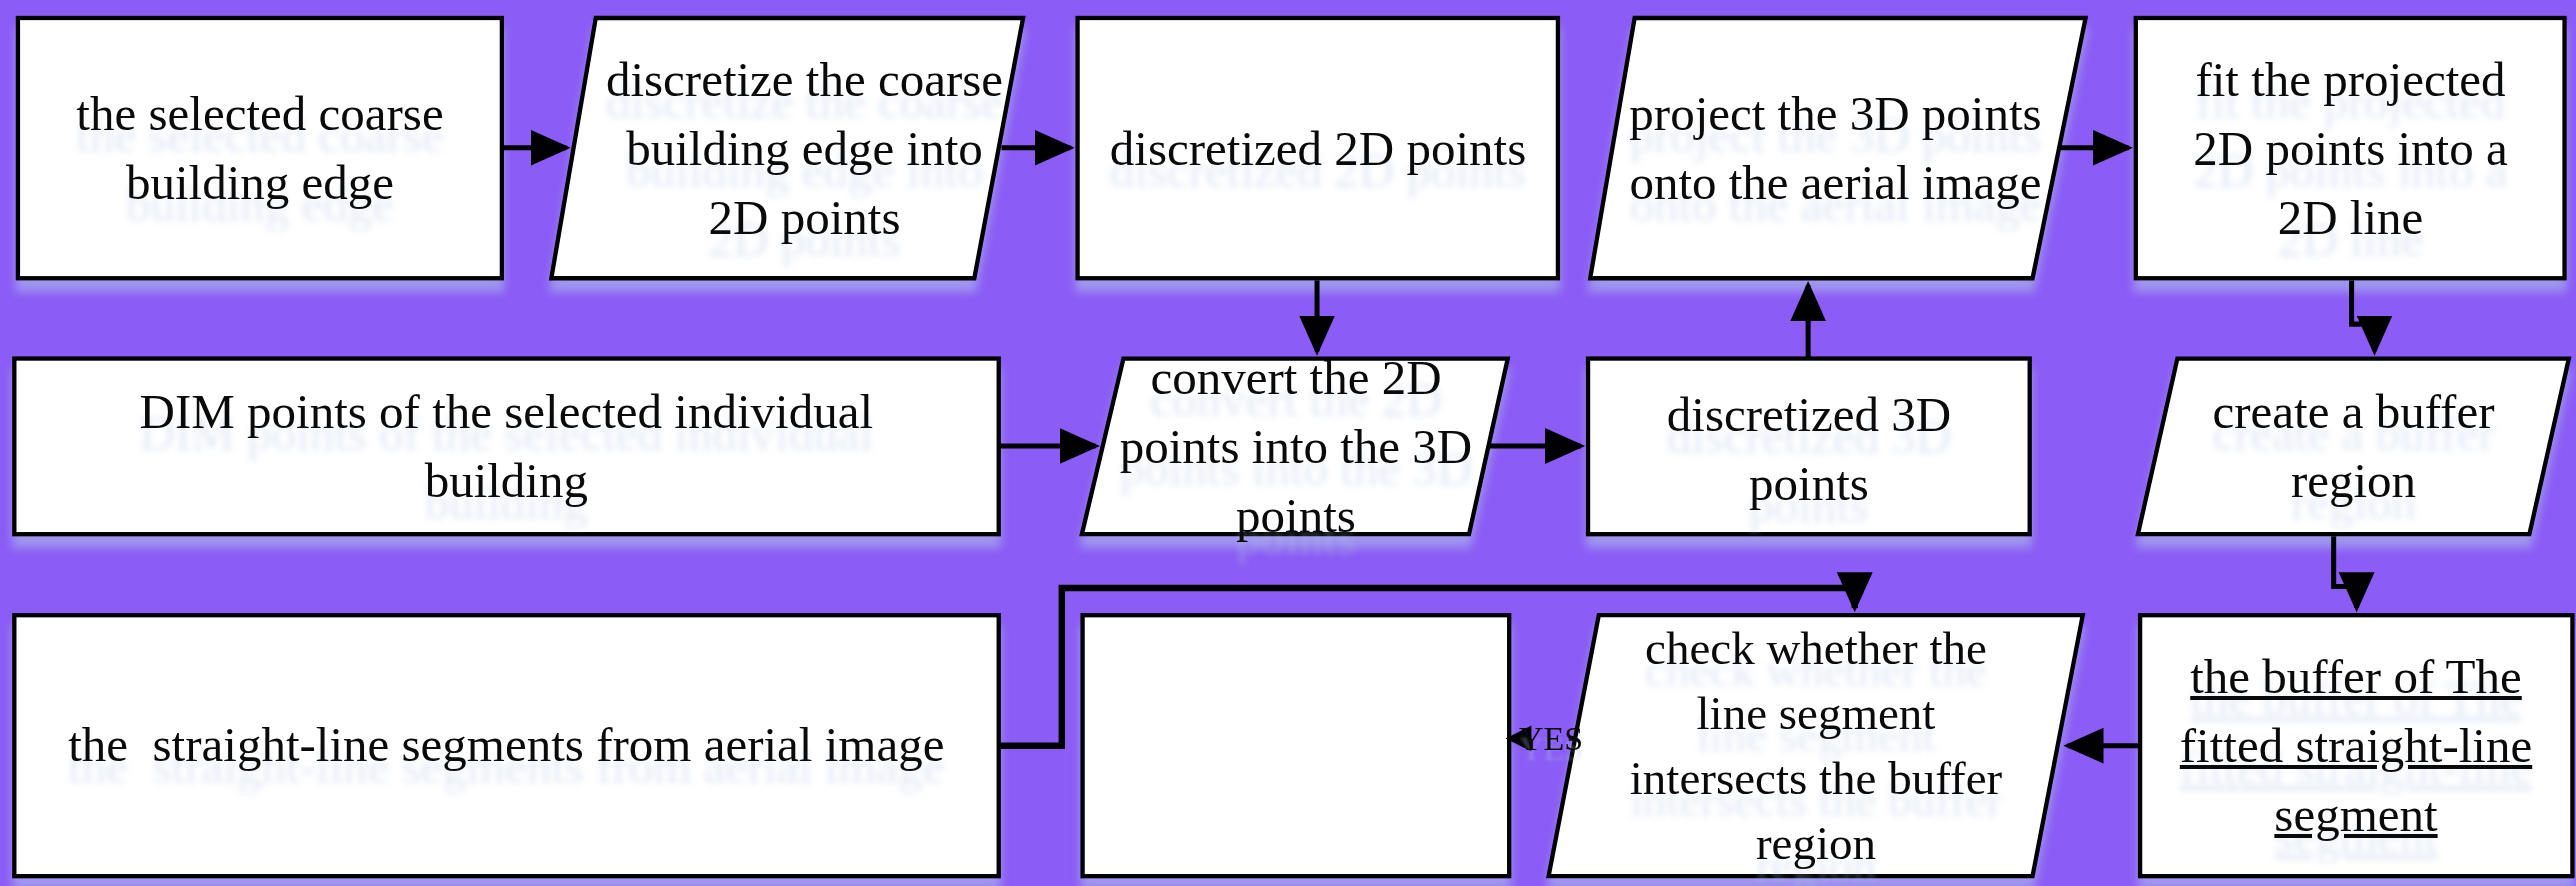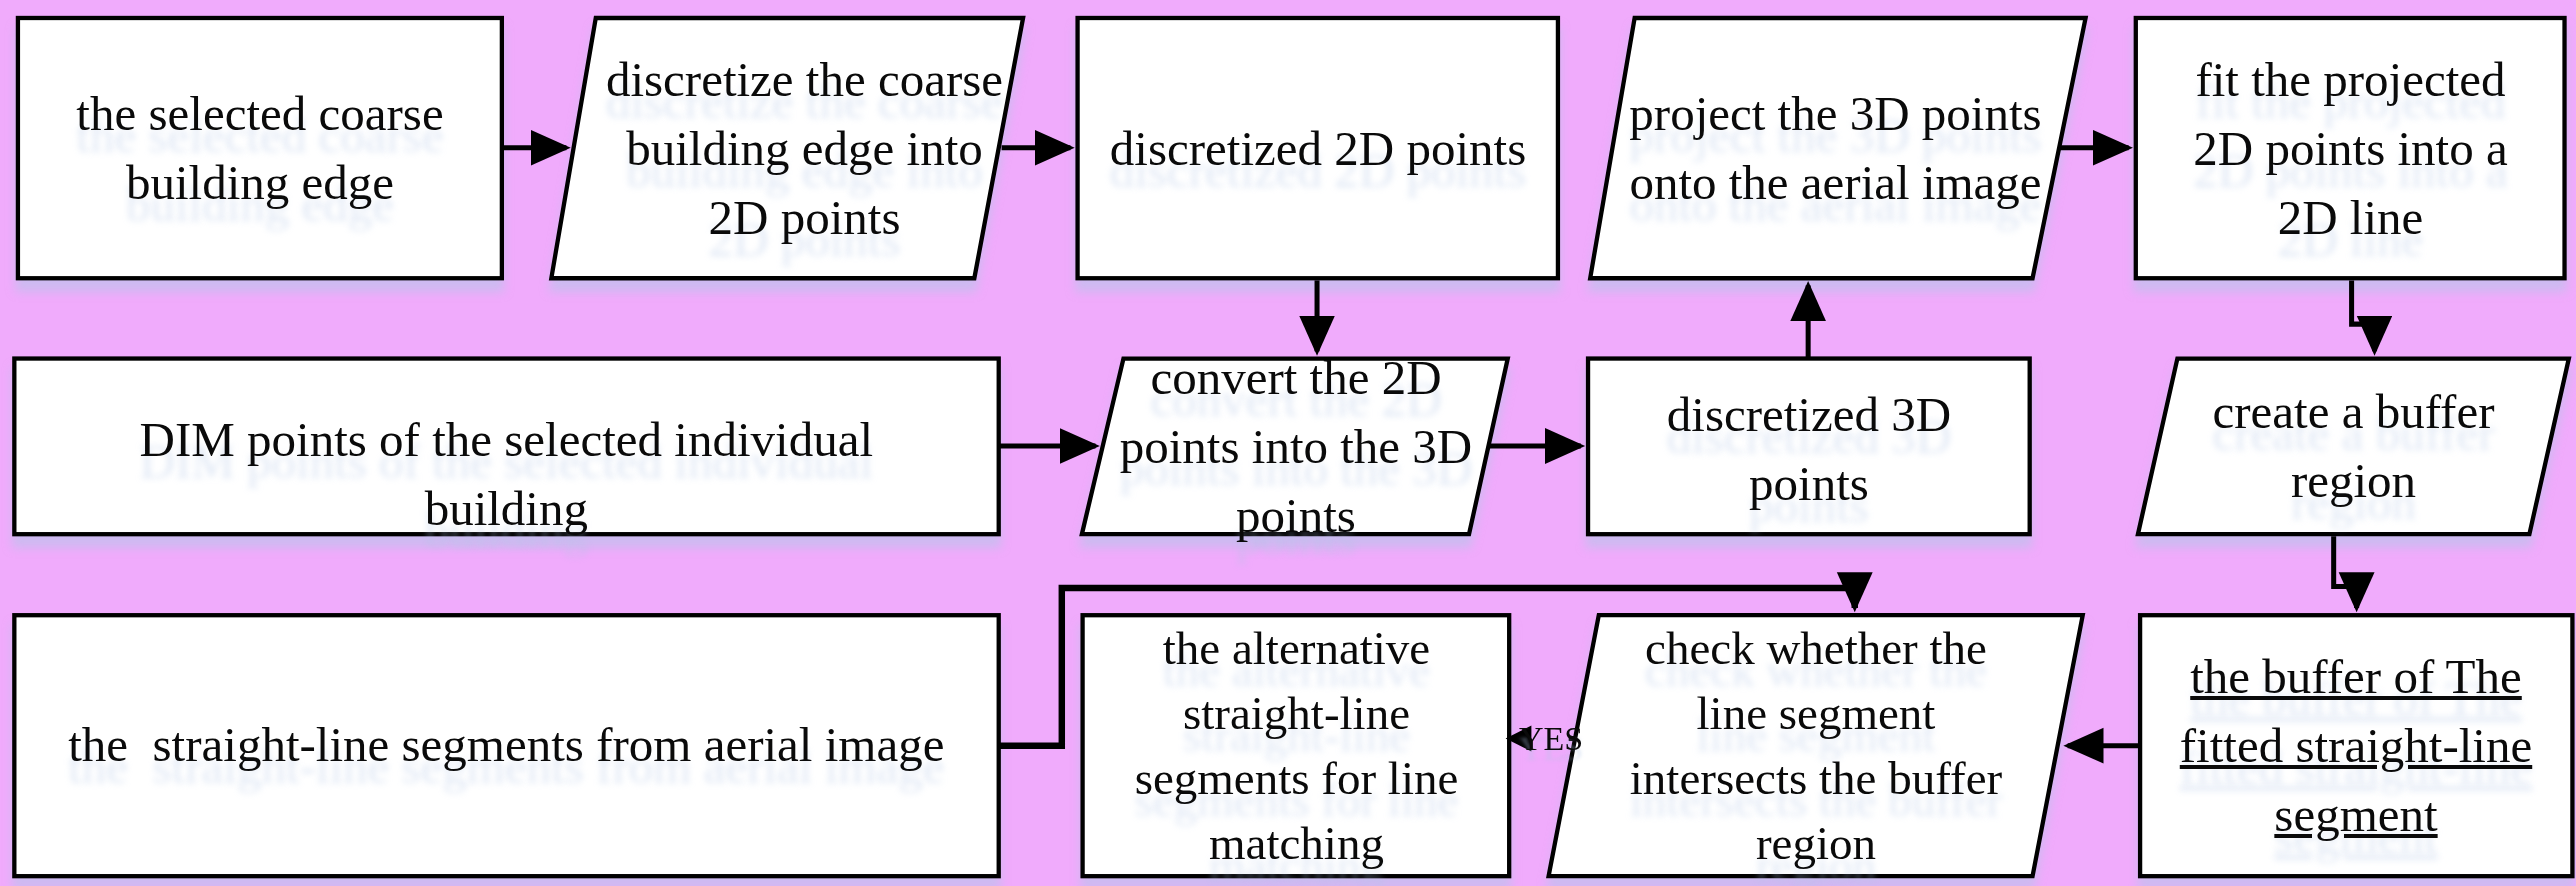--- a/index.html
+++ b/index.html
@@ -4,21 +4,21 @@
 <style>
   html, body {
     margin: 0;
     padding: 0;
     background: #ffffff;
   }
   .page {
     position: relative;
     width: 2576px;
     height: 887px;
-    background: #f0abfc;
+    background: #8b5cf6;
     overflow: hidden;
     font-family: "Liberation Serif", "DejaVu Serif", serif;
   }
   svg.flow {
     position: absolute;
     left: 0; top: 0;
     width: 2576px;
     height: 887px;
   }
   .shapes-layer {
@@ -123,39 +123,35 @@
 
   <div class="node" style="left:1078px; top:18px; width:480px; height:260px;">discretized 2D points</div>
 
   <div class="node" style="left:1612px; top:18px; width:447px; height:260px;">project the 3D points
 onto the aerial image</div>
 
   <div class="node" style="left:2136px; top:18px; width:429px; height:260px;">fit the projected
 2D points into a
 2D line</div>
 
-  <div class="node" style="left:14.3px; top:358px; width:984px; height:176px;margin-top:28px;">DIM points of the selected individual
+  <div class="node" style="left:14.3px; top:358px; width:984px; height:176px;">DIM points of the selected individual
 building</div>
 
   <div class="node" style="left:1103px; top:358px; width:386px; height:176px;">convert the 2D
 points into the 3D
 points</div>
 
   <div class="node" style="left:1588px; top:361px; width:442px; height:176px;">discretized 3D
 points</div>
 
   <div class="node" style="left:2158px; top:358px; width:391px; height:176px;">create a buffer
 region</div>
 
   <div class="node" style="left:14.3px; top:614px; width:984px; height:261px;">the  straight-line segments from aerial image</div>
 
-  <div class="node tight" style="left:1083px; top:615px; width:427px; height:261px;">the alternative
-straight-line
-segments for line
-matching</div>
 
   <div class="node tight" style="left:1574px; top:615px; width:484px; height:261px;">check whether the
 line segment
 intersects the buffer
 region</div>
 
   <div class="node" style="left:2140px; top:615px; width:432px; height:261px;text-decoration:underline;">the buffer of The
 fitted straight-line
 segment</div>
 

